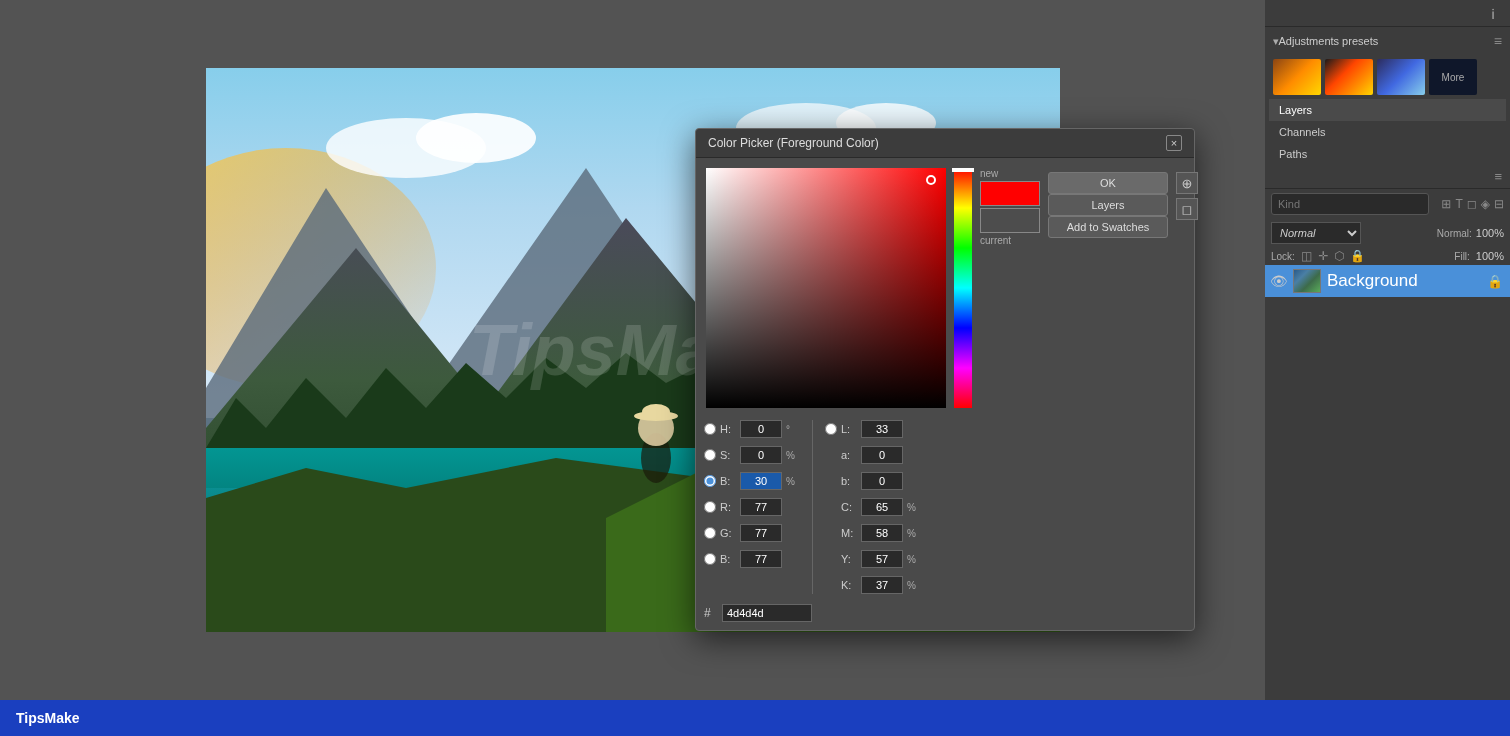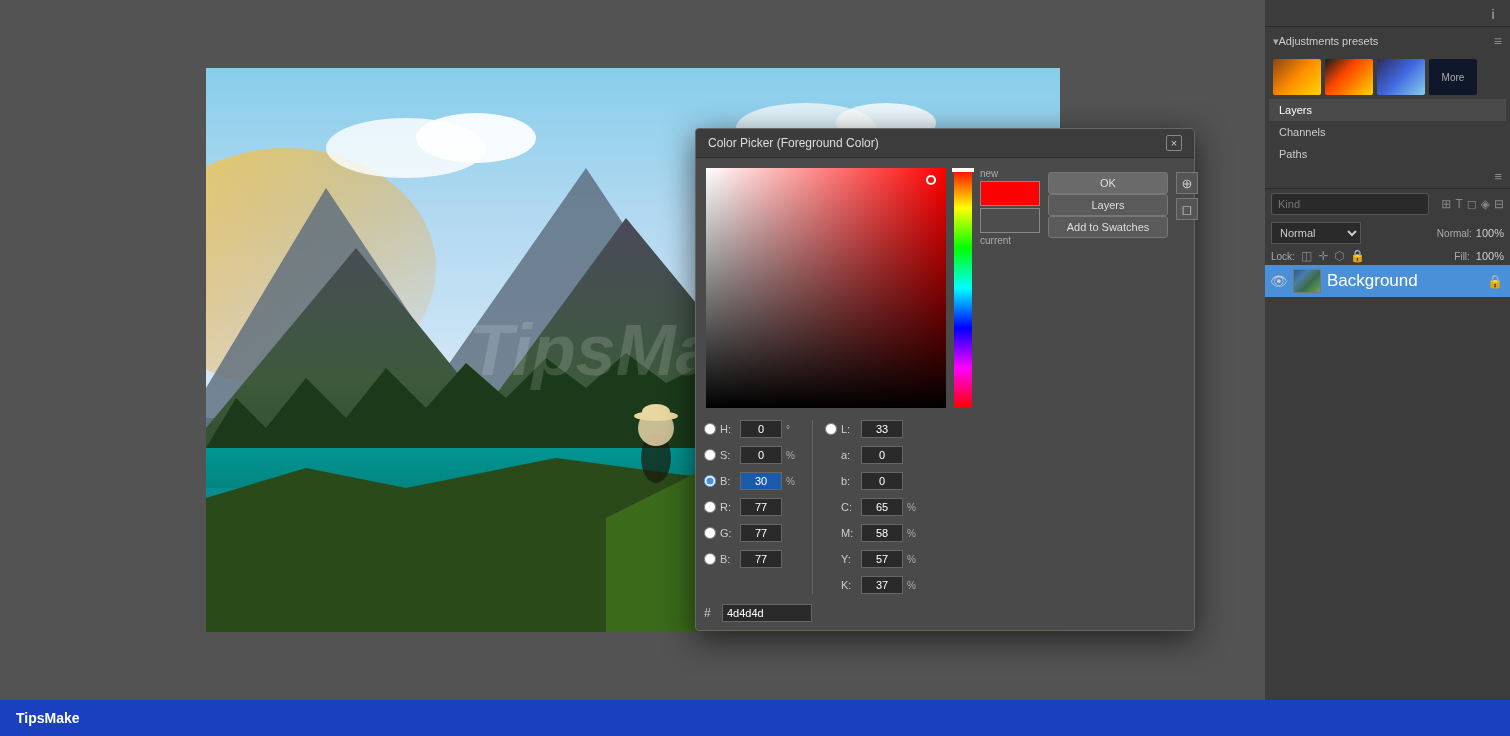--- a/index.html
+++ b/index.html
@@ -208,20 +208,21 @@
       gap: 4px;
     }
     .blend-select {
       background: #2a2a2a;
       border: 1px solid #555;
       color: #ccc;
       font-size: 11px;
       padding: 1px 4px;
       width: 90px;
       height: 22px;
+      font-style: italic;
     }
     .opacity-label {
       font-size: 10px;
       color: #aaa;
       margin-left: auto;
     }
     .opacity-value {
       font-size: 11px;
       color: #ccc;
     }

